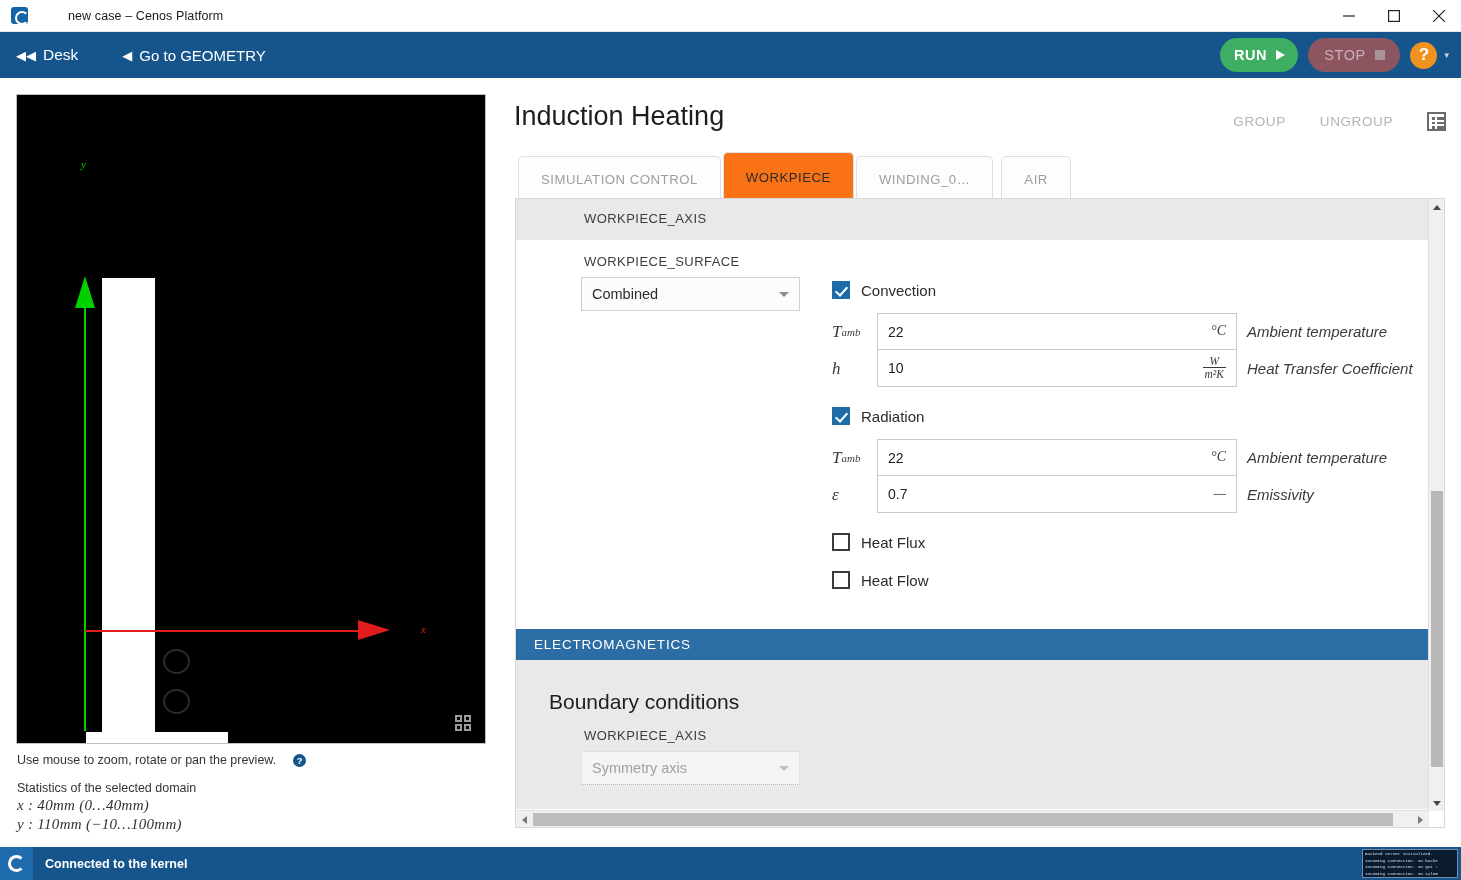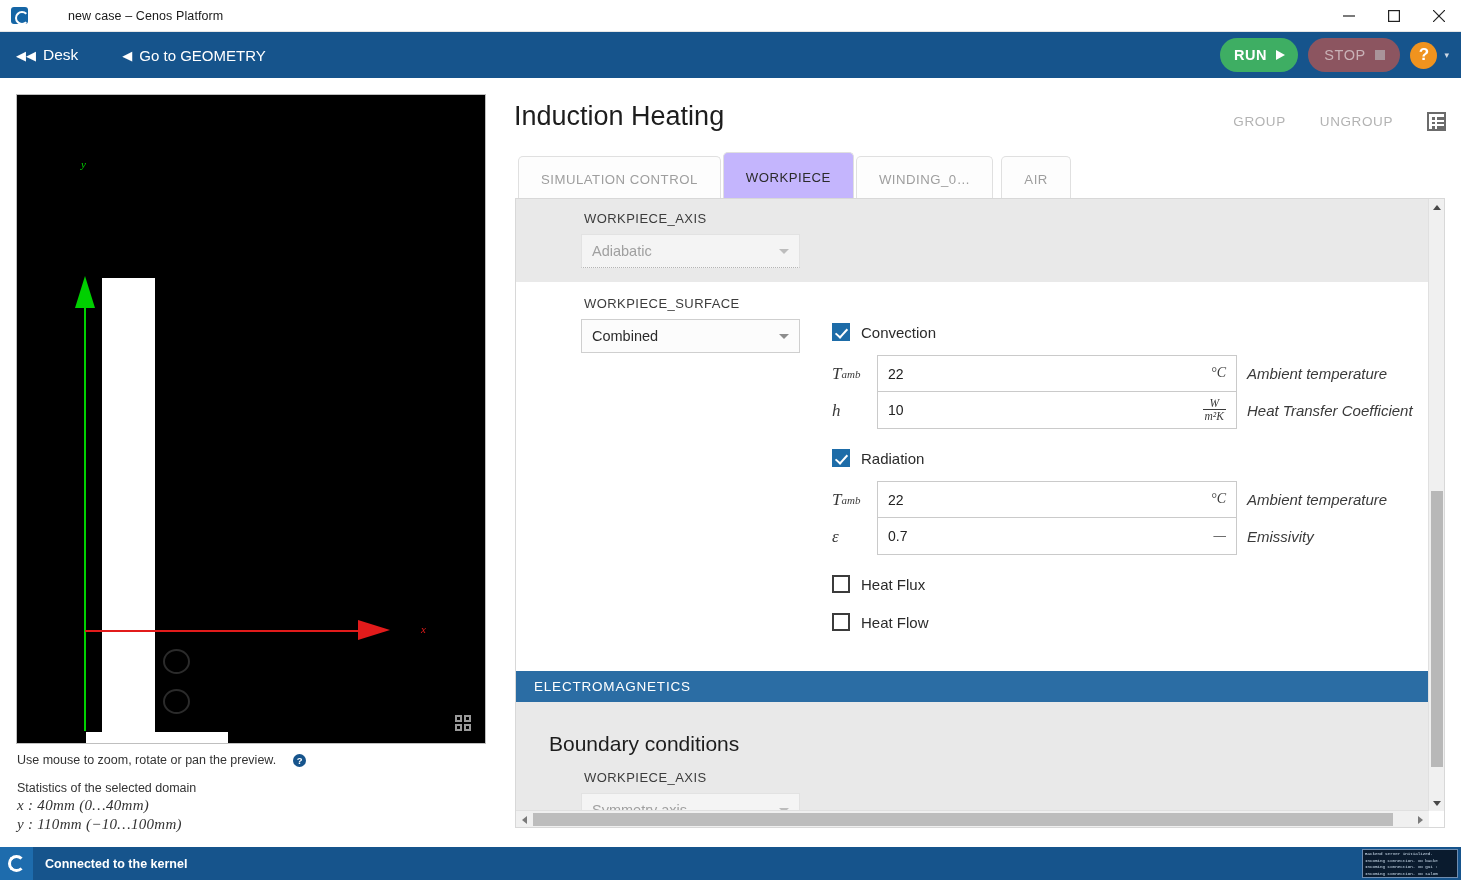--- a/index.html
+++ b/index.html
@@ -127,21 +127,21 @@
   .li-d { width: 2.5px; height: 2.5px; left: 3px; }
   .li-l { width: 7px; height: 2.5px; left: 8px; }
 
   
   .tabs { position: absolute; left: 518px; top: 152px; display: flex; align-items: flex-end; gap: 2px; }
   .tab {
     height: 46px; padding: 0 22px; background: #fdfdfd; border: 1px solid #e0e0e0; border-bottom: none;
     border-radius: 5px 5px 0 0; display: flex; align-items: center;
     font-size: 13.2px; color: #9e9e9e; letter-spacing: .5px; position: relative;
   }
-  .tab.active { color: #2b2b2b; background: #c4b5fd; height: 50px; }
+  .tab.active { color: #2b2b2b; background: #f97316; height: 50px; }
   .tab.active::after {
     content: ""; position: absolute; left: 0; right: 0; bottom: 0; height: 3px; background: #3eae63;
   }
   .tab.gap { margin-left: 6px; }
 
   
   .panel {
     position: absolute; left: 515px; top: 198px; width: 930px; height: 630px;
     background: #fff; border: 1px solid #d8d8d8;
   }
@@ -336,24 +336,20 @@
     <div class="tab active">WORKPIECE</div>
     <div class="tab">WINDING_0…</div>
     <div class="tab gap">AIR</div>
   </div>
 
   <div class="panel">
     <div class="panel-scroll">
 
       <div class="sect-grey">
         <div class="field-label">WORKPIECE_AXIS</div>
-        <div class="select disabled">
-          <span>Adiabatic</span>
-          <span class="caret"></span>
-        </div>
       </div>
 
       <div class="sect-white">
         <div class="field-label">WORKPIECE_SURFACE</div>
         <div class="row-flex">
           <div>
             <div class="select">
               <span>Combined</span>
               <span class="caret"></span>
             </div>

